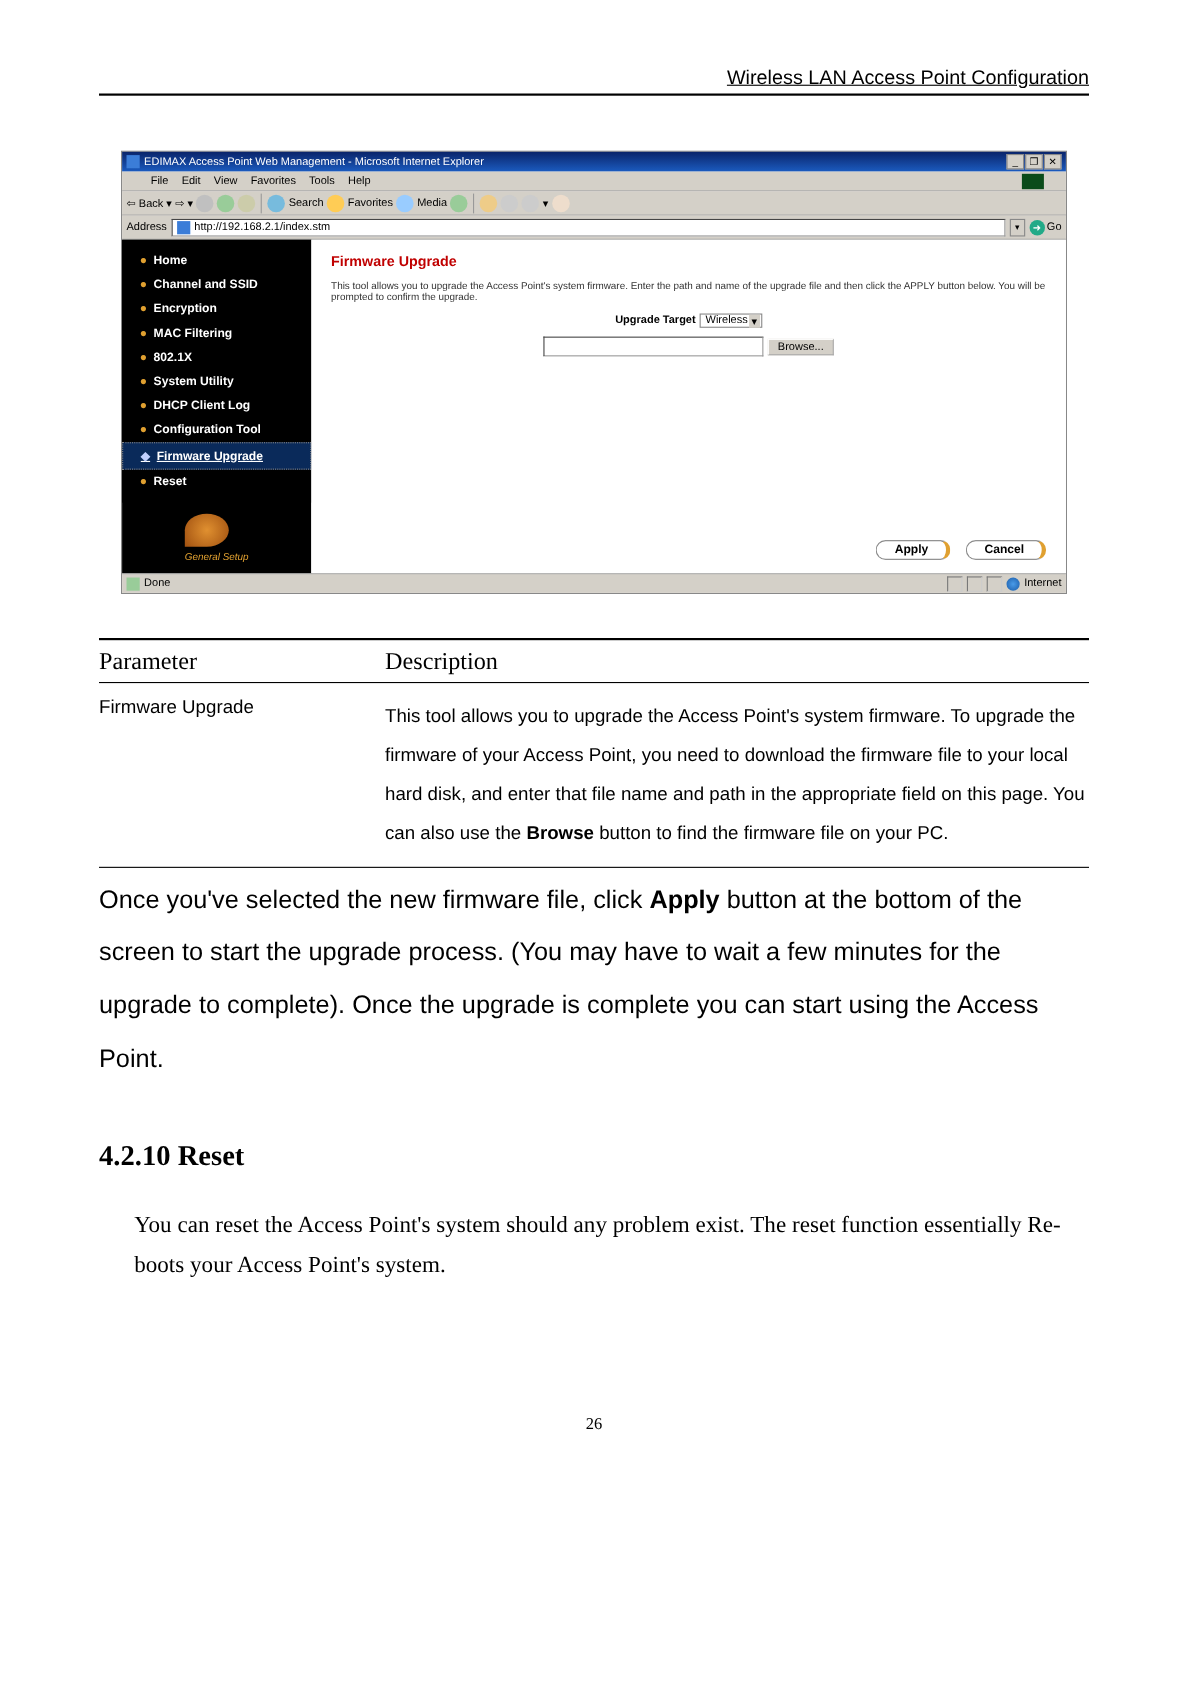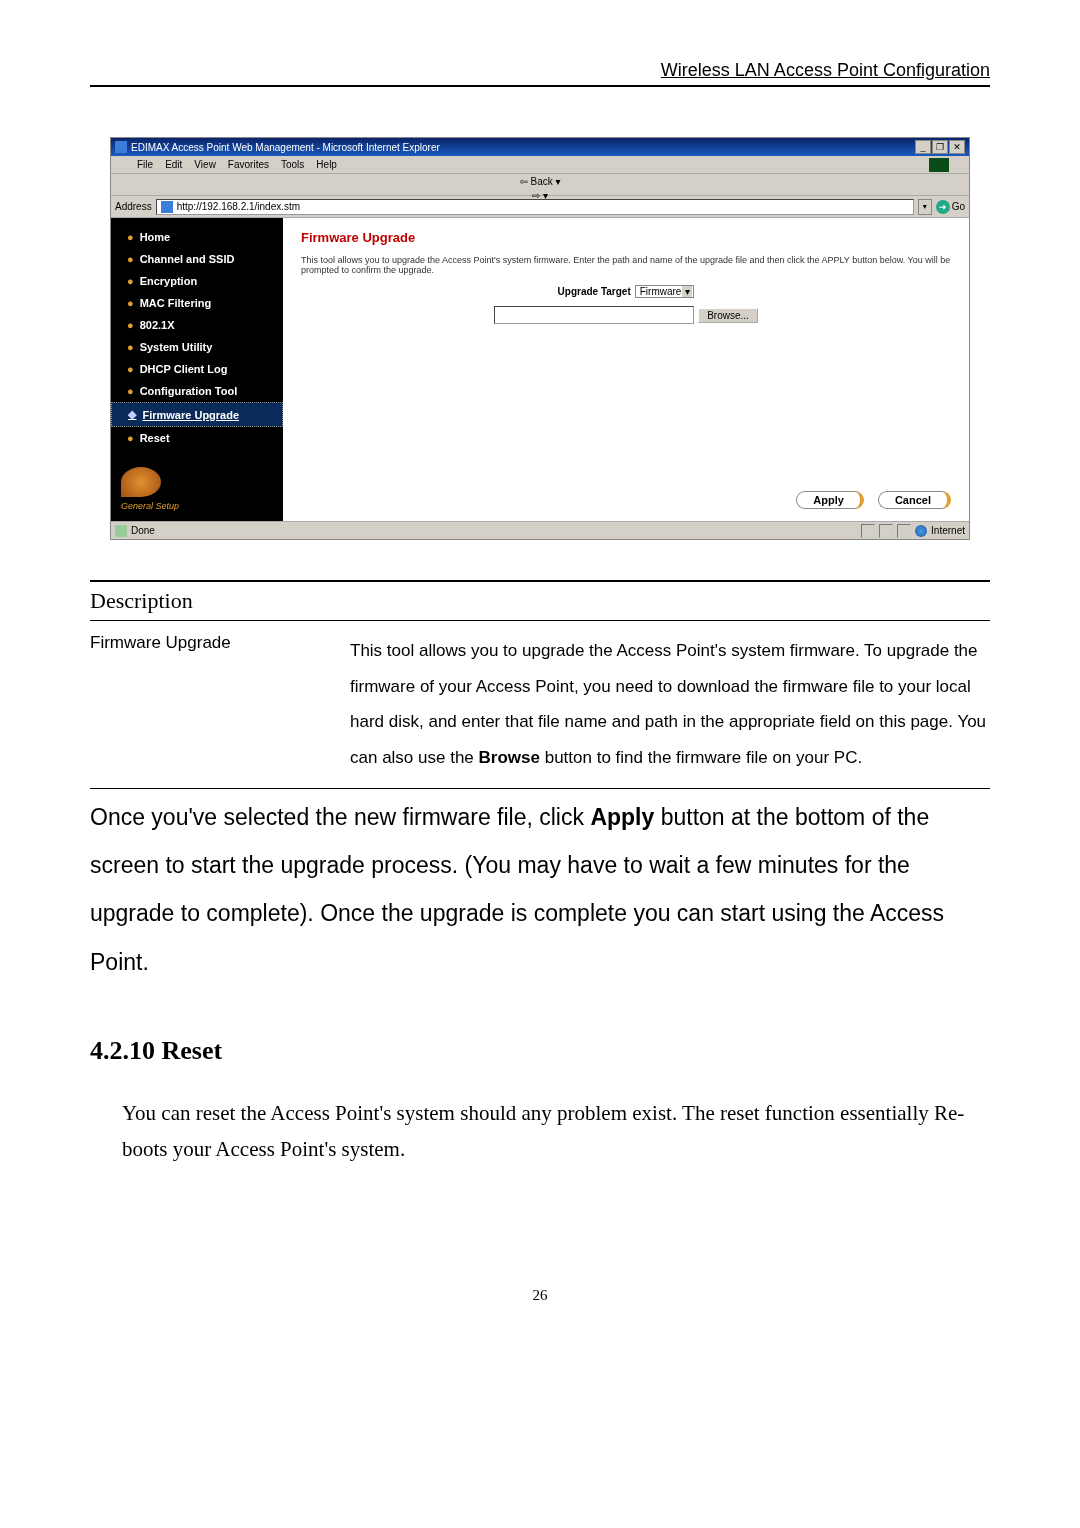--- a/index.html
+++ b/index.html
@@ -71,21 +71,20 @@
       font-size: 10px;
     }
     .toolbar {
       background: #d4d0c8;
       display: flex;
       align-items: center;
       padding: 2px 4px;
       border-bottom: 1px solid #aaa;
       height: 22px;
       gap: 3px;
-      flex-direction: column;
     }
     .tb-text { font-size: 10px; }
     .tb-icon {
       width: 16px; height: 16px;
       border-radius: 50%;
       background: #c0c0c0;
       display: inline-block;
     }
     .tb-sep { width: 1px; height: 18px; background: #999; margin: 0 2px; }
     .addressbar {
@@ -314,20 +313,21 @@
     }
     .inner-content {
       display: flex;
       flex: 1;
     }
     .sidebar-column {
       display: flex;
       flex-direction: column;
       width: 172px;
       background: #000;
+      align-items: center;
     }
 
     
     .param-table {
       width: 100%;
       margin-top: 20px;
     }
     .param-header {
       border-top: 2px solid #000;
       border-bottom: 1px solid #000;
@@ -465,21 +465,21 @@
           <div class="gs-swirl"></div>
           <div class="gs-text">General Setup</div>
         </div>
       </div>
 
       <div class="main-panel">
         <div class="panel-title">Firmware Upgrade</div>
         <div class="panel-desc">This tool allows you to upgrade the Access Point's system firmware. Enter the path and name of the upgrade file and then click the APPLY button below. You will be prompted to confirm the upgrade.</div>
         <div class="upgrade-row">
           <b>Upgrade Target</b>
-          <span class="select-box">Firmware</span>
+          <span class="select-box">Wireless</span>
         </div>
         <div class="file-input-row">
           <span class="file-text"></span>
           <span class="browse-btn">Browse...</span>
         </div>
         <div class="panel-buttons">
           <span class="pill-btn apply">Apply</span>
           <span class="pill-btn cancel">Cancel</span>
         </div>
       </div>
@@ -496,20 +496,21 @@
         <span class="status-seg"></span>
         <span class="status-seg"></span>
       <span class="internet-icon"></span>
       <span>Internet</span>
     </div>
   </div>
 </div>
 
 <div class="param-table">
   <div class="param-header">
+    <div class="col1">Parameter</div>
     <div class="col2">Description</div>
   </div>
   <div class="param-body">
     <div class="col1">Firmware Upgrade</div>
     <div class="col2">
       <span>This tool allows you to upgrade the Access Point's system firmware. To upgrade the firmware of your Access Point, you need to download the firmware file to your local hard disk, and enter that file name and path in the appropriate field on this page. You can also use the </span><b>Browse</b><span> button to find the firmware file on your PC.</span>
     </div>
   </div>
 </div>
 

